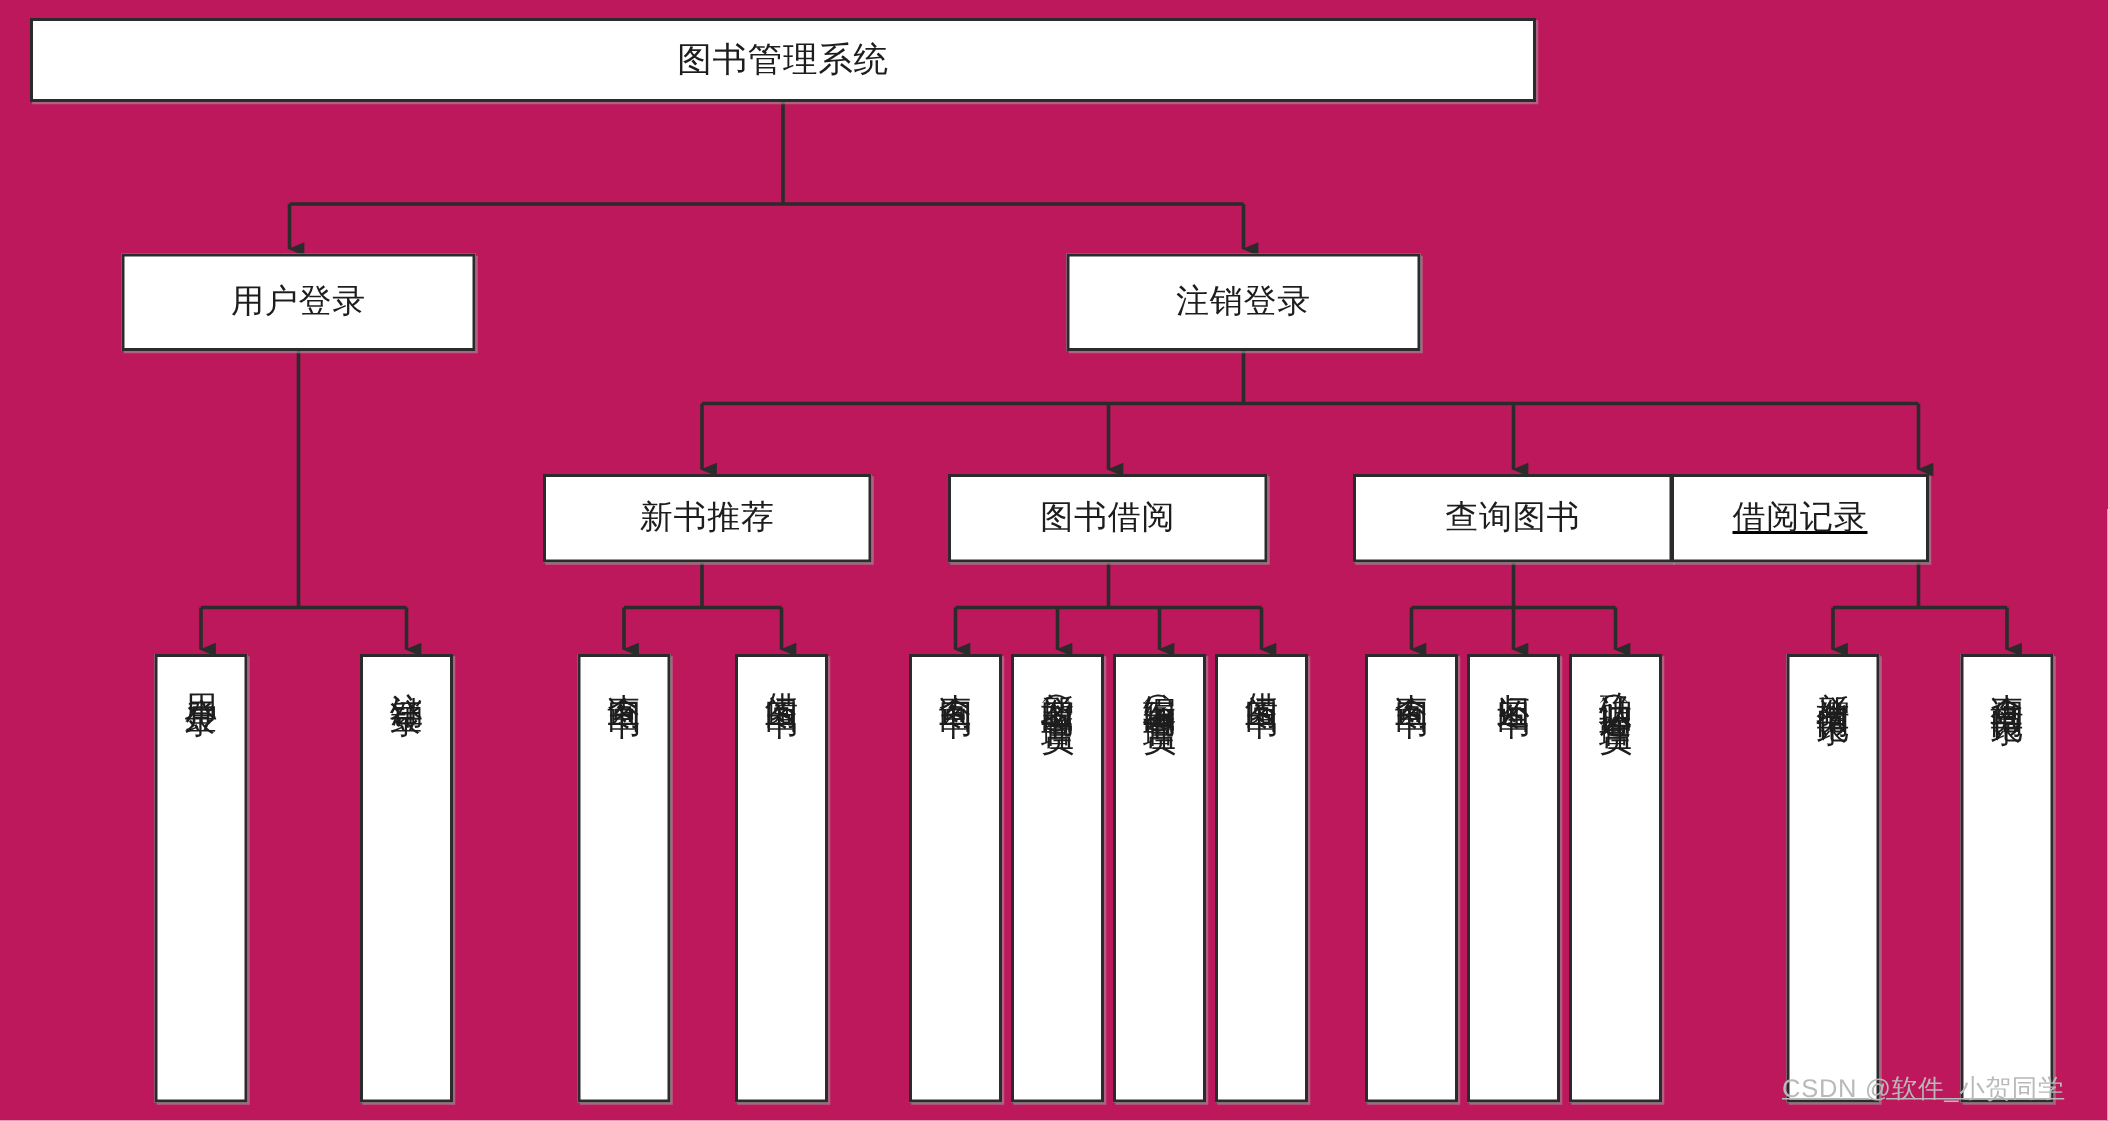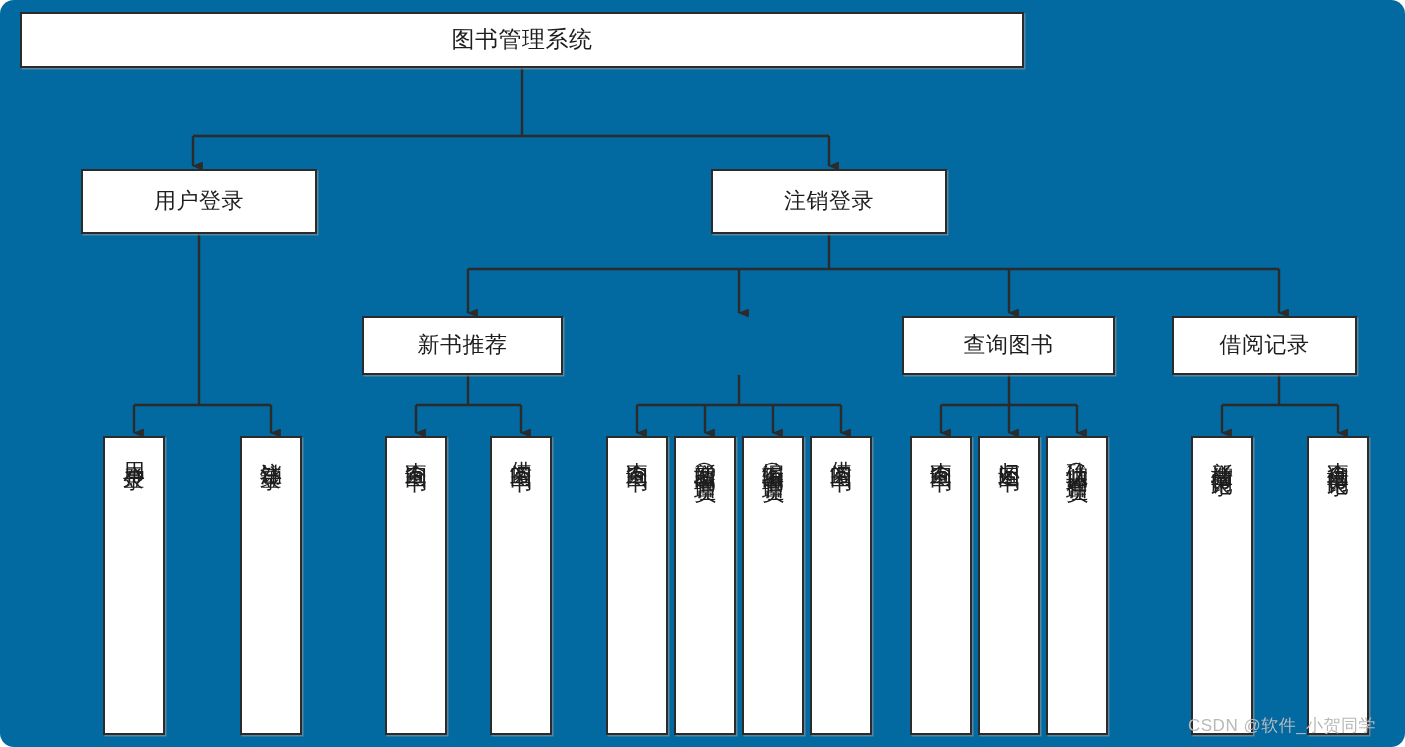--- a/index.html
+++ b/index.html
@@ -8,23 +8,22 @@
     padding: 0;
     background: #ffffff;
   }
   body {
     font-family: "Liberation Sans", "DejaVu Sans", sans-serif;
   }
   #canvas {
     position: relative;
     width: 1405px;
     height: 747px;
-    background: #0369a1;
+    background: #be185d;
     overflow: hidden;
-    border-radius: 14px;
   }
   #edges {
     position: absolute;
     left: 0;
     top: 0;
     width: 1405px;
     height: 747px;
     pointer-events: none;
   }
   .node {
@@ -67,20 +66,21 @@
   }
   .watermark {
     position: absolute;
     left: 1188px;
     top: 714px;
     font-size: 17px;
     color: #b9b9b9;
     letter-spacing: 0.5px;
     white-space: nowrap;
     user-select: none;
+    text-decoration: underline;
   }
 </style>
 </head>
 <body>
 
 <div id="canvas">
 
   <svg id="edges" viewBox="0 0 1405 747" xmlns="http://www.w3.org/2000/svg">
     <defs>
       <marker id="arrow" viewBox="0 0 10 12" refX="5" refY="11" markerWidth="9" markerHeight="11" orient="auto-start-reverse" markerUnits="userSpaceOnUse">
@@ -137,27 +137,30 @@
     <span class="label">图书管理系统</span>
   </div>
 
   <div class="node h" style="left:81px; top:169px; width:236px; height:65px;">
     <span class="label">用户登录</span>
   </div>
   <div class="node h" style="left:711px; top:169px; width:236px; height:65px;">
     <span class="label">注销登录</span>
   </div>
 
-  <div class="node h" style="left:362px; top:316px; width:201px; height:59px;">
+  <div class="node h" style="left:362px; top:316px; width:219px; height:59px;">
     <span class="label">新书推荐</span>
   </div>
+  <div class="node h" style="left:632px; top:316px; width:213px; height:59px;">
+    <span class="label">图书借阅</span>
+  </div>
   <div class="node h" style="left:902px; top:316px; width:213px; height:59px;">
     <span class="label">查询图书</span>
   </div>
-  <div class="node h" style="left:1172px; top:316px; width:185px; height:59px;">
+  <div class="node h" style="left:1114px; top:316px; width:172px; height:59px;text-decoration:underline;">
     <span class="label">借阅记录</span>
   </div>
 
   <div class="node v" style="left:103px; top:436px; width:62px; height:299px;">
     <span class="label">用户登录</span>
   </div>
   <div class="node v" style="left:240px; top:436px; width:62px; height:299px;">
     <span class="label">注销登录</span>
   </div>
 

